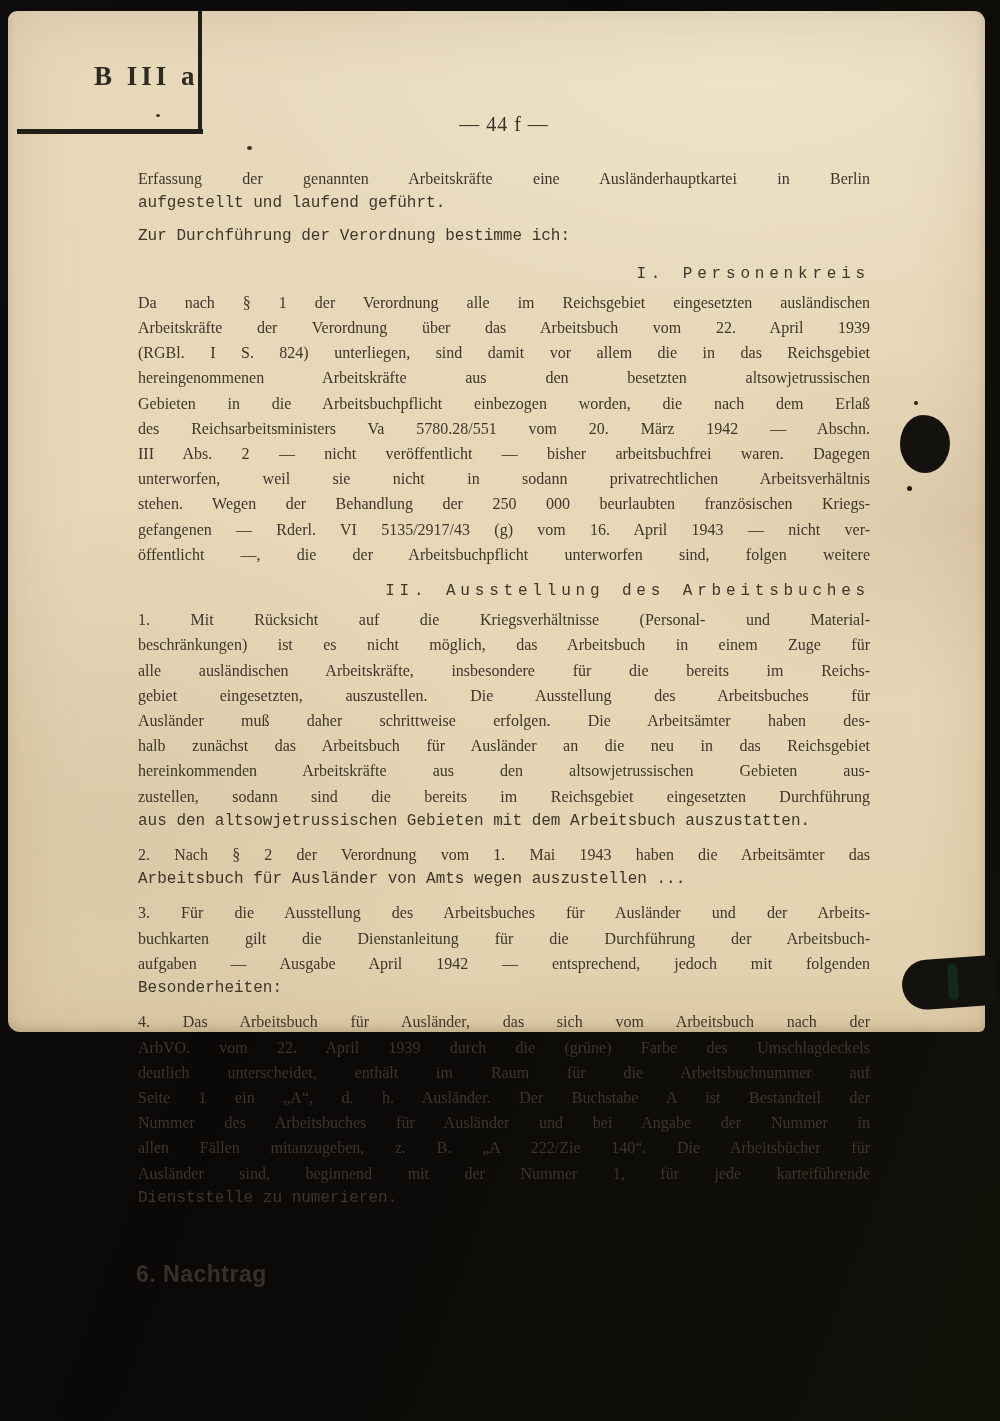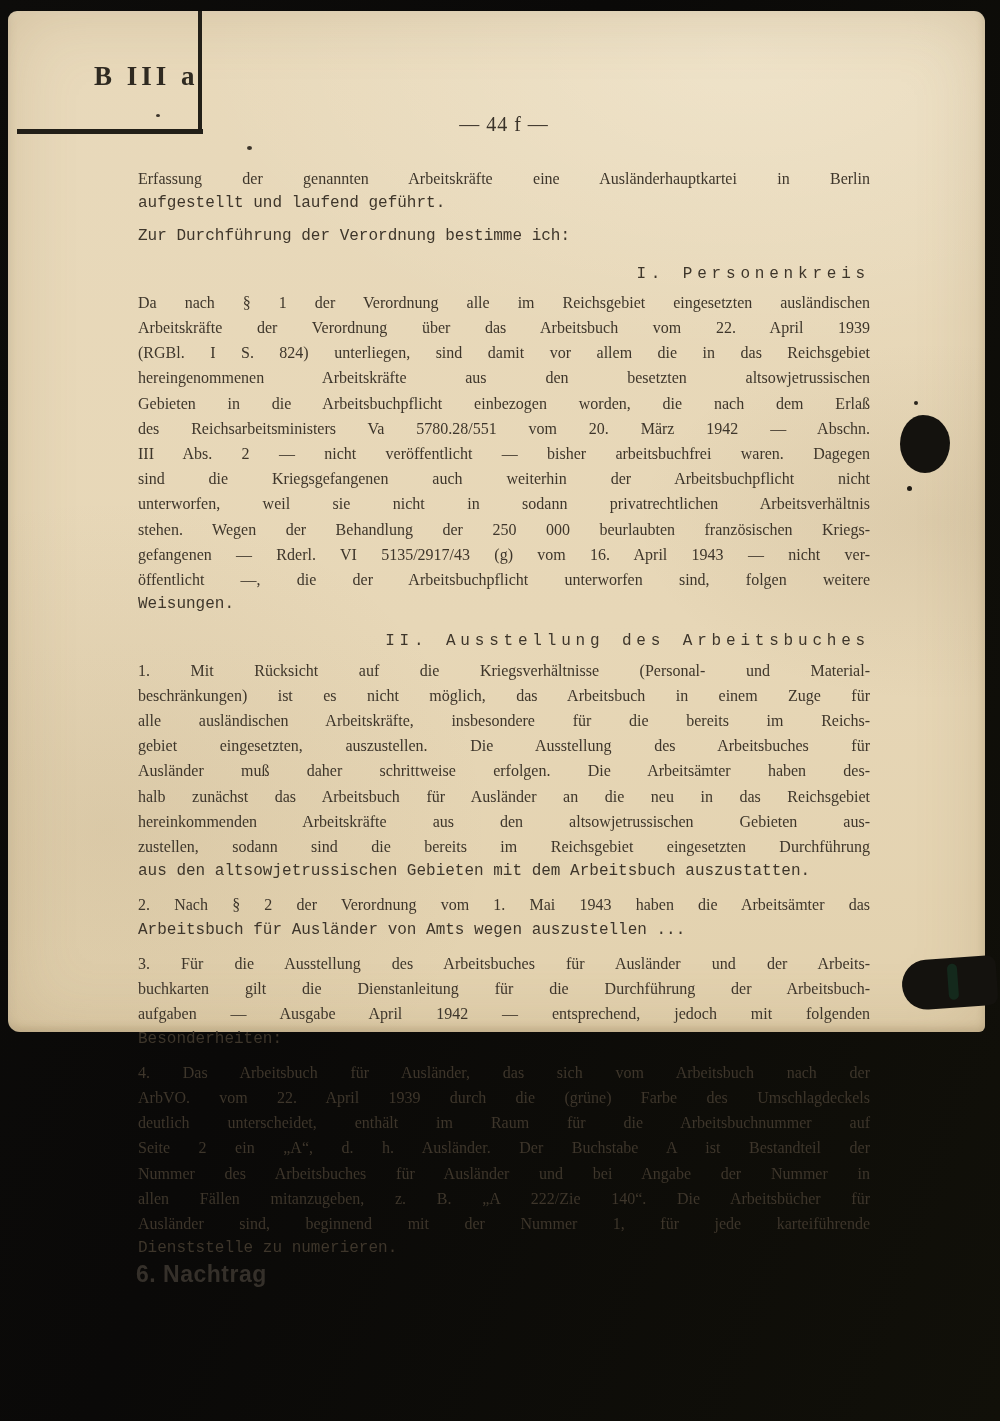--- a/index.html
+++ b/index.html
@@ -131,26 +131,24 @@
         <div class="line last">I. Personenkreis</div>
       </div>
       <div class="block body">
         <div class="line">Da nach § 1 der Verordnung alle im Reichsgebiet eingesetzten ausländischen</div>
         <div class="line">Arbeitskräfte der Verordnung über das Arbeitsbuch vom 22. April 1939</div>
         <div class="line">(RGBl. I S. 824) unterliegen, sind damit vor allem die in das Reichsgebiet</div>
         <div class="line">hereingenommenen Arbeitskräfte aus den besetzten altsowjetrussischen</div>
         <div class="line">Gebieten in die Arbeitsbuchpflicht einbezogen worden, die nach dem Erlaß</div>
         <div class="line">des Reichsarbeitsministers Va 5780.28/551 vom 20. März 1942 — Abschn.</div>
         <div class="line">III Abs. 2 — nicht veröffentlicht — bisher arbeitsbuchfrei waren. Dagegen</div>
-        <div class="line">sind die Kriegsgefangenen auch weiterhin der Arbeitsbuchpflicht nicht</div>
         <div class="line">unterworfen, weil sie nicht in sodann privatrechtlichen Arbeitsverhältnis</div>
         <div class="line">stehen. Wegen der Behandlung der 250 000 beurlaubten französischen Kriegs-</div>
         <div class="line">gefangenen — Rderl. VI 5135/2917/43 (g) vom 16. April 1943 — nicht ver-</div>
         <div class="line">öffentlicht —, die der Arbeitsbuchpflicht unterworfen sind, folgen weitere</div>
-        <div class="line last">Weisungen.</div>
       </div>
       <div class="block heading">
         <div class="line last">II. Ausstellung des Arbeitsbuches</div>
       </div>
       <div class="block body">
         <div class="line">1. Mit Rücksicht auf die Kriegsverhältnisse (Personal- und Material-</div>
         <div class="line">beschränkungen) ist es nicht möglich, das Arbeitsbuch in einem Zuge für</div>
         <div class="line">alle ausländischen Arbeitskräfte, insbesondere für die bereits im Reichs-</div>
         <div class="line">gebiet eingesetzten, auszustellen. Die Ausstellung des Arbeitsbuches für</div>
         <div class="line">Ausländer muß daher schrittweise erfolgen. Die Arbeitsämter haben des-</div>
@@ -166,21 +164,21 @@
       <div class="block body">
         <div class="line">3. Für die Ausstellung des Arbeitsbuches für Ausländer und der Arbeits-</div>
         <div class="line">buchkarten gilt die Dienstanleitung für die Durchführung der Arbeitsbuch-</div>
         <div class="line">aufgaben — Ausgabe April 1942 — entsprechend, jedoch mit folgenden</div>
         <div class="line last">Besonderheiten:</div>
       </div>
       <div class="block body">
         <div class="line">4. Das Arbeitsbuch für Ausländer, das sich vom Arbeitsbuch nach der</div>
         <div class="line">ArbVO. vom 22. April 1939 durch die (grüne) Farbe des Umschlagdeckels</div>
         <div class="line">deutlich unterscheidet, enthält im Raum für die Arbeitsbuchnummer auf</div>
-        <div class="line">Seite 2 ein „A“, d. h. Ausländer. Der Buchstabe A ist Bestandteil der</div>
+        <div class="line">Seite 1 ein „A“, d. h. Ausländer. Der Buchstabe A ist Bestandteil der</div>
         <div class="line">Nummer des Arbeitsbuches für Ausländer und bei Angabe der Nummer in</div>
         <div class="line">allen Fällen mitanzugeben, z. B. „A 222/Zie 140“. Die Arbeitsbücher für</div>
         <div class="line">Ausländer sind, beginnend mit der Nummer 1, für jede karteiführende</div>
         <div class="line last">Dienststelle zu numerieren.</div>
       </div>
     </div>
 
   <div class="footer-label">6. Nachtrag</div>
 
   <div class="ink-blot-1"></div>

